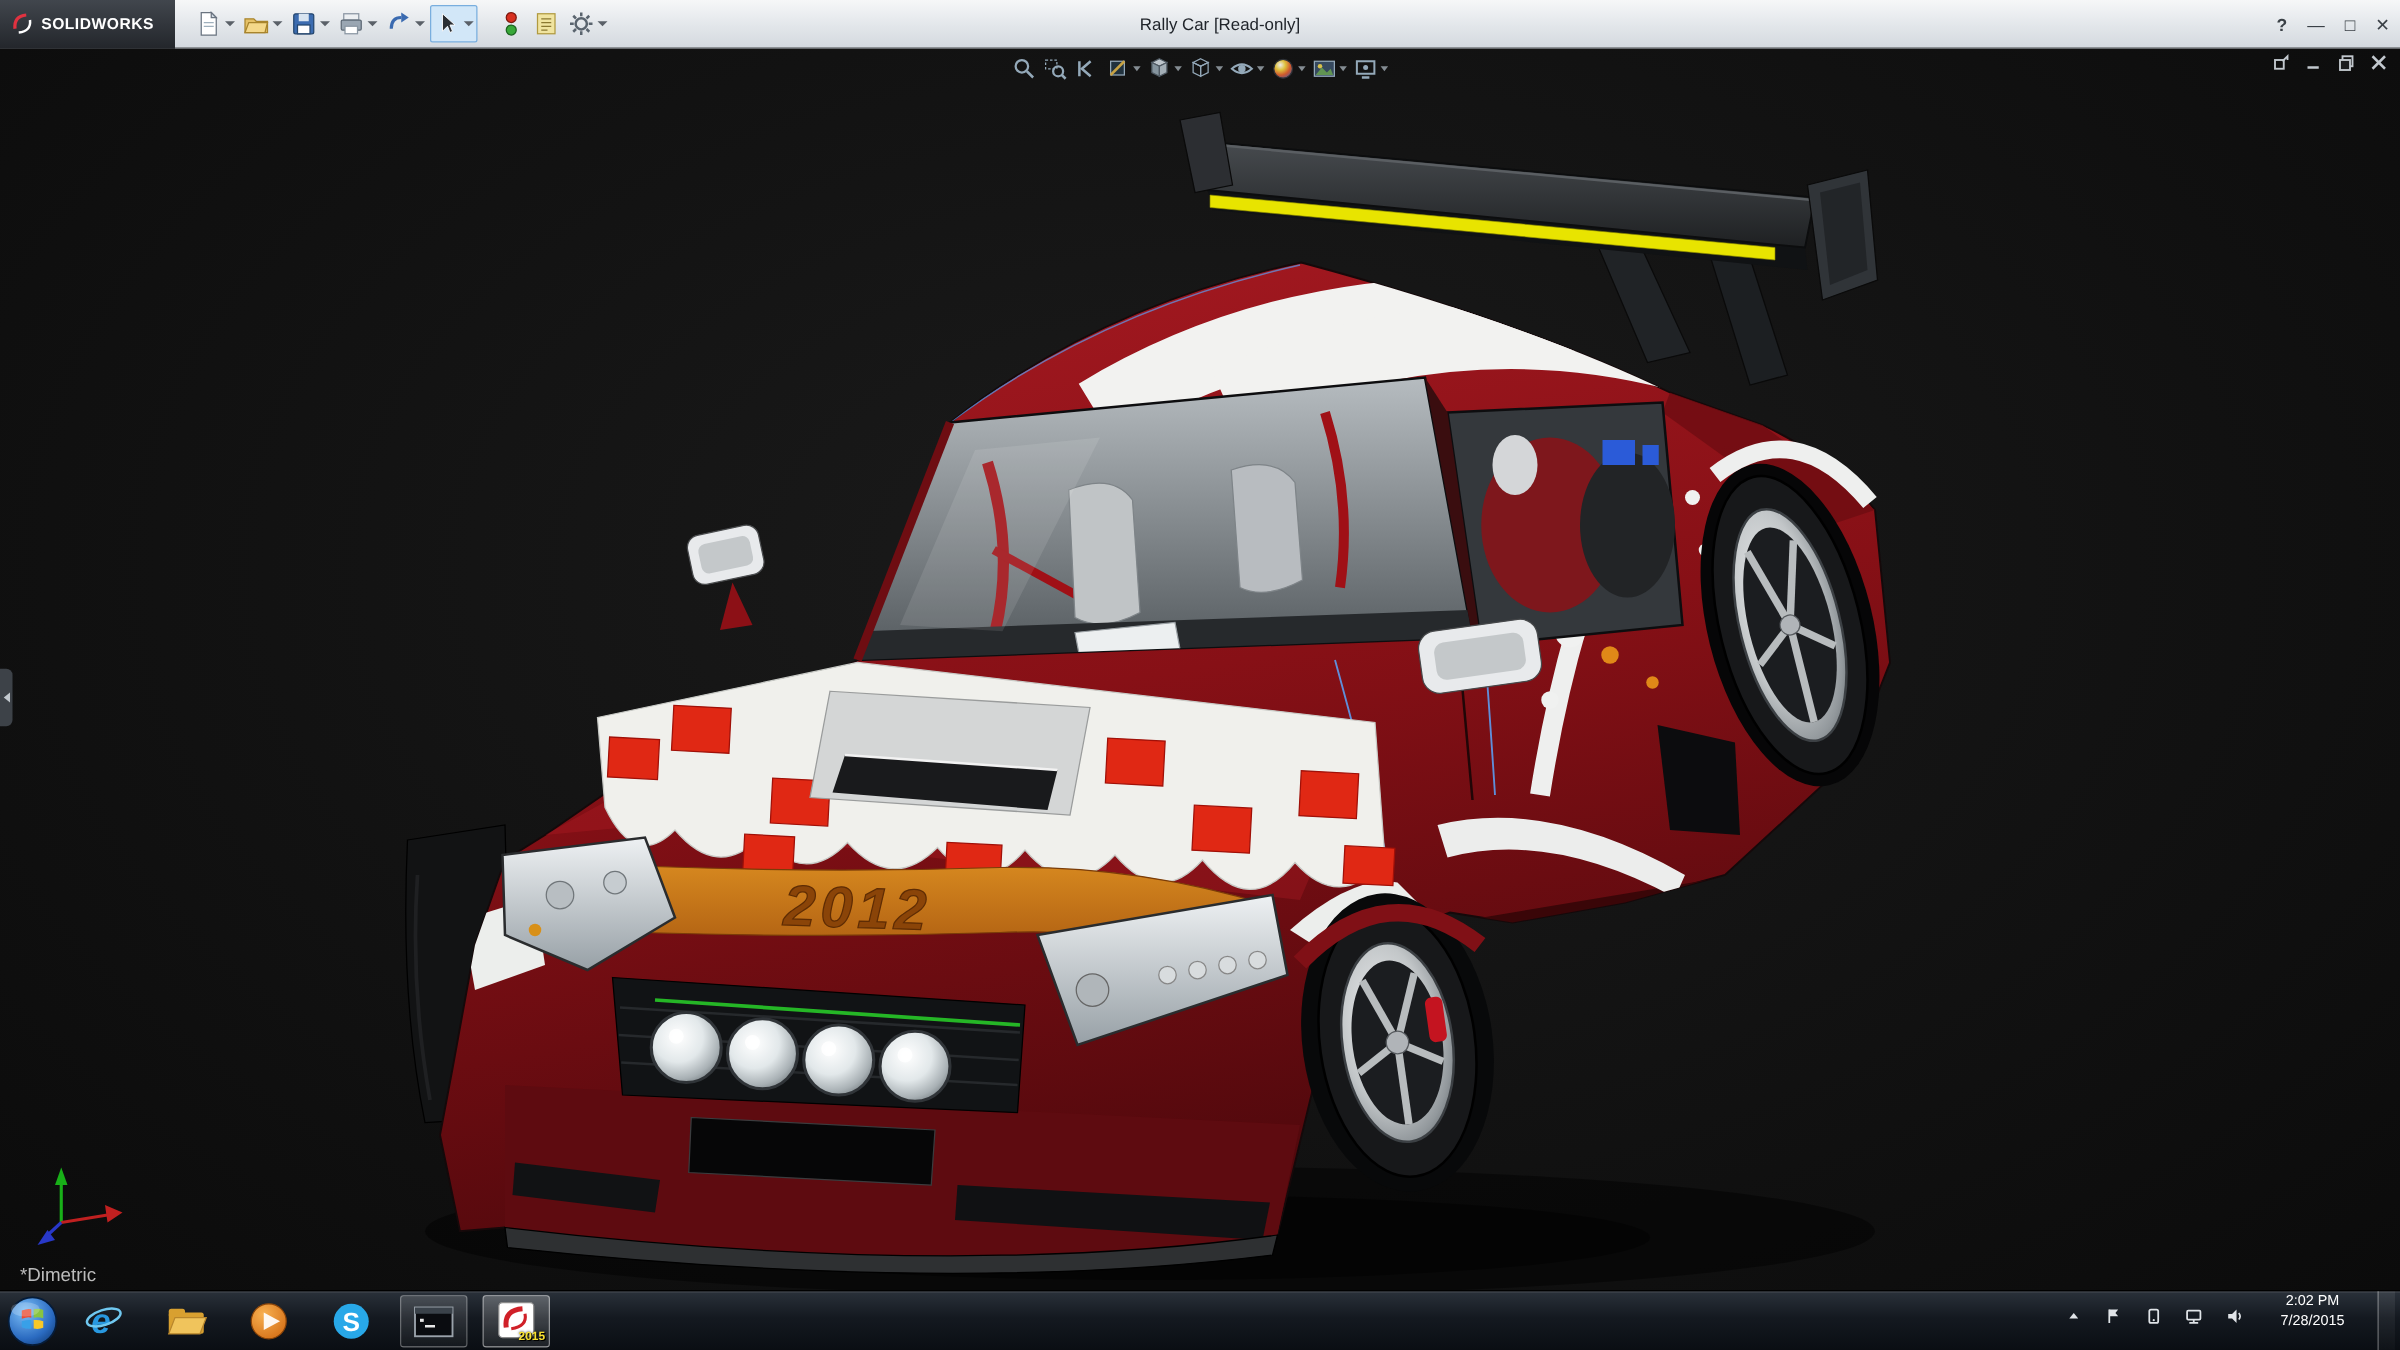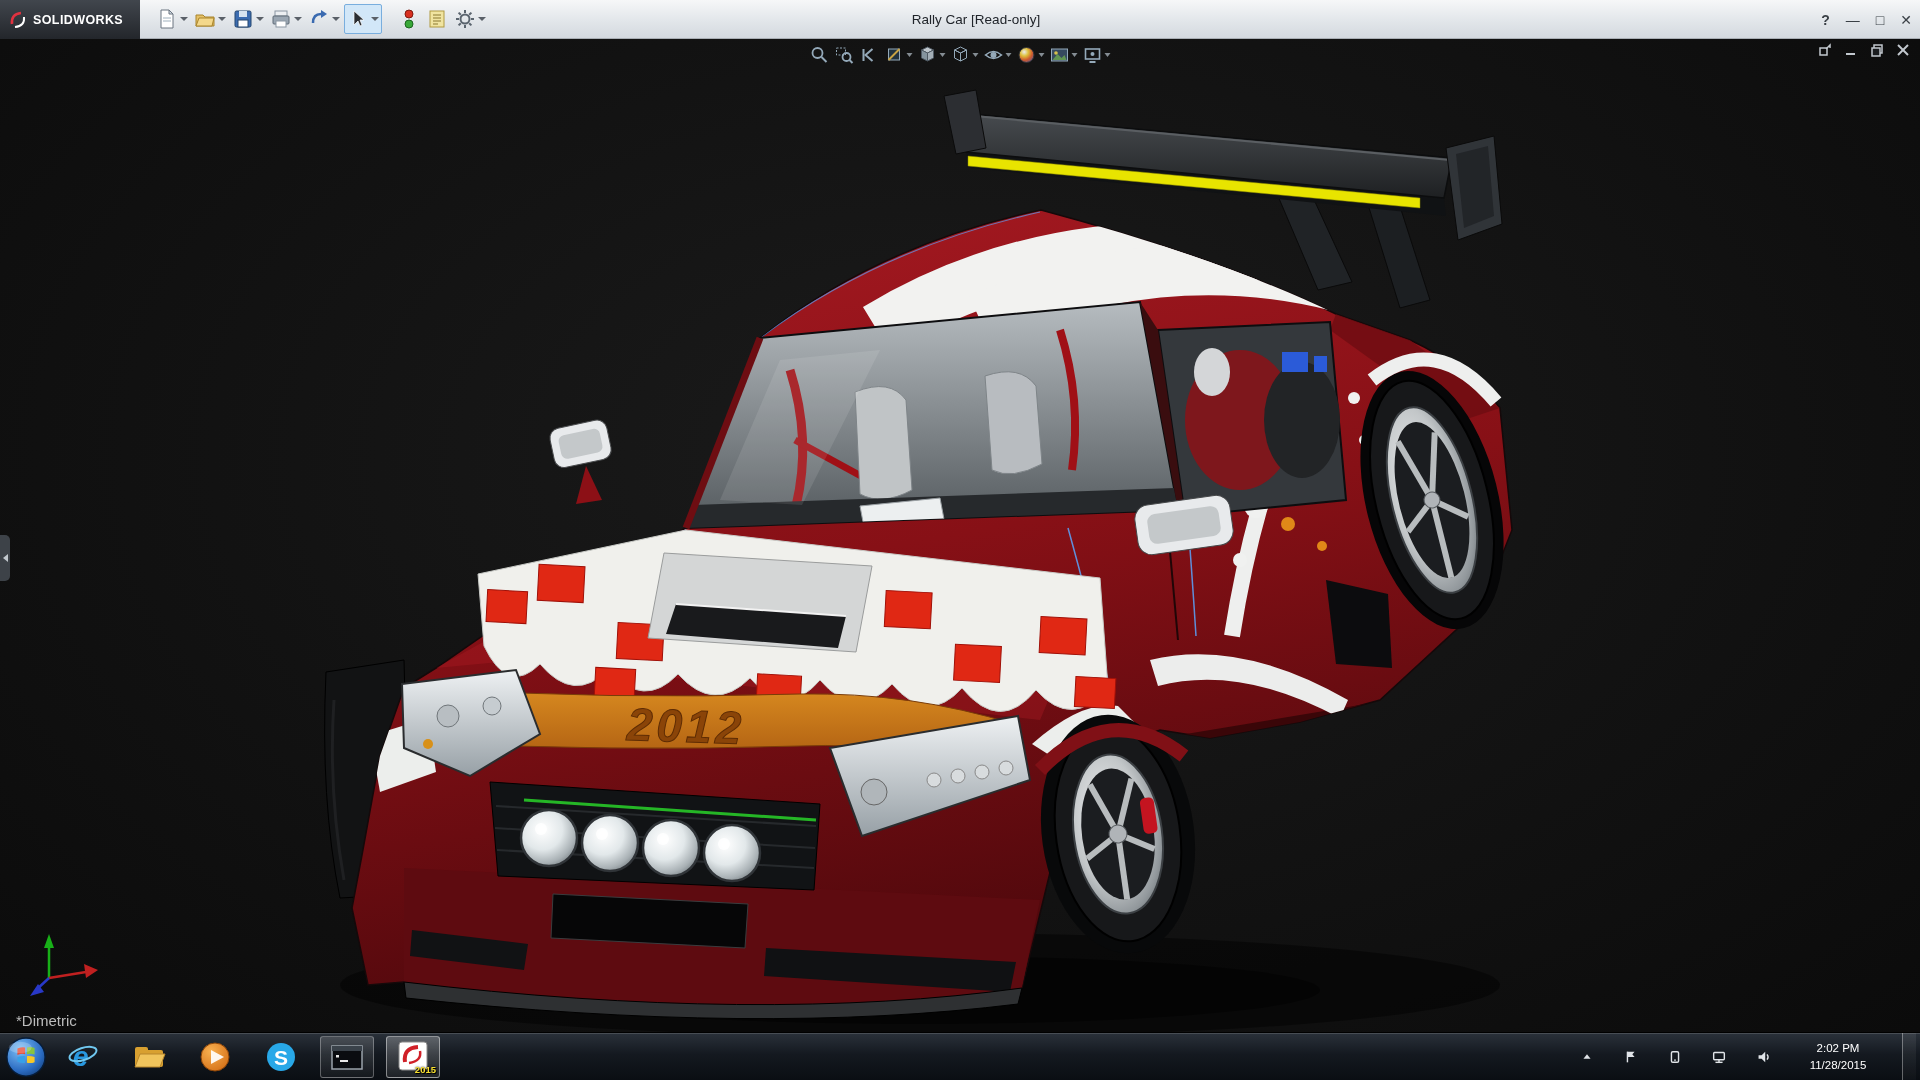--- a/index.html
+++ b/index.html
@@ -2,21 +2,21 @@
 <html><head>
 <meta charset="utf-8">
 <style>
   * { margin:0; padding:0; box-sizing:border-box; }
   html,body { width:1920px; height:1080px; overflow:hidden; background:#0e0e0e;
               font-family:"Liberation Sans", sans-serif; }
 
   
   .titlebar { position:absolute; top:0; left:0; width:1920px; height:39px;
     background:linear-gradient(#f6f7f8, #e2e6ea 55%, #d4d9df);
-    border-bottom:1px solid #a9aeb4; display:flex; }
+    border-bottom:1px solid #a9aeb4; display:flex; align-items:center; }
   .brand { height:39px; width:140px; display:flex; align-items:center; gap:5px;
     background:linear-gradient(#41464d,#23262b); padding:0 8px; flex:0 0 auto; }
   .brand-text { color:#fff; font-size:12.5px; font-weight:bold; letter-spacing:.4px; }
   .tools { display:flex; align-items:center; margin-left:14px; gap:2px; }
   .tbtn { height:30px; display:flex; align-items:center; padding:0 2px; border-radius:2px; }
   .tbtn.selected { background:#d2e7f8; border:1px solid #79aede; }
   .chev { width:0; height:0; border-left:4px solid transparent; border-right:4px solid transparent;
           border-top:4px solid #5a6068; margin-left:2px; }
   .tb-sep { width:10px; }
   .app-title { position:absolute; left:50%; transform:translateX(-50%); top:0; height:39px;
@@ -49,21 +49,21 @@
   .start { width:52px; height:48px; display:flex; align-items:center; justify-content:center; }
   .task-apps { display:flex; align-items:center; gap:12px; margin-left:4px; }
   .task-app { width:54px; height:42px; display:flex; align-items:center; justify-content:center;
     border-radius:3px; position:relative; }
   .task-app.open { background:linear-gradient(rgba(255,255,255,.16), rgba(255,255,255,.04));
     border:1px solid rgba(255,255,255,.30); }
   .task-app.active { background:linear-gradient(rgba(255,255,255,.26), rgba(255,255,255,.08));
     border:1px solid rgba(255,255,255,.45); }
   .sw-year { position:absolute; right:3px; bottom:2px; color:#f8e030; font-size:9.5px; font-weight:bold;
     text-shadow:0 0 2px #000, 1px 1px 0 #000; }
-  .tray { margin-left:auto; display:flex; align-items:center; gap:22px; padding-right:4px; }
+  .tray { margin-left:auto; display:flex; gap:10px; padding-right:4px; }
   .tray-icon { display:flex; align-items:center; justify-content:center; width:22px; height:40px; }
   .clock { color:#fff; font-size:11.5px; text-align:center; line-height:1.45; width:84px; }
   .show-desktop { width:14px; height:48px; border-left:1px solid rgba(255,255,255,.35);
     background:linear-gradient(rgba(255,255,255,.08), rgba(255,255,255,.02)); }
 </style>
 </head>
 <body>
 
 <div class="titlebar">
   <div class="brand">
@@ -630,17 +630,17 @@
       </svg>
     </div>
     <div class="tray-icon">
       <svg width="16" height="16" viewBox="0 0 18 18">
         <polygon points="4,7 7.5,7 11.5,3 11.5,15 7.5,11 4,11" fill="#e0e4e8"></polygon>
         <path d="M13.5,6 Q16,9 13.5,12" stroke="#e0e4e8" stroke-width="1.5" fill="none"></path>
       </svg>
     </div>
     <div class="clock">
       <div>2:02 PM</div>
-      <div>11/28/2015</div>
+      <div>7/28/2015</div>
     </div>
     <div class="show-desktop"></div>
   </div>
 </div>
 
 </body></html>

